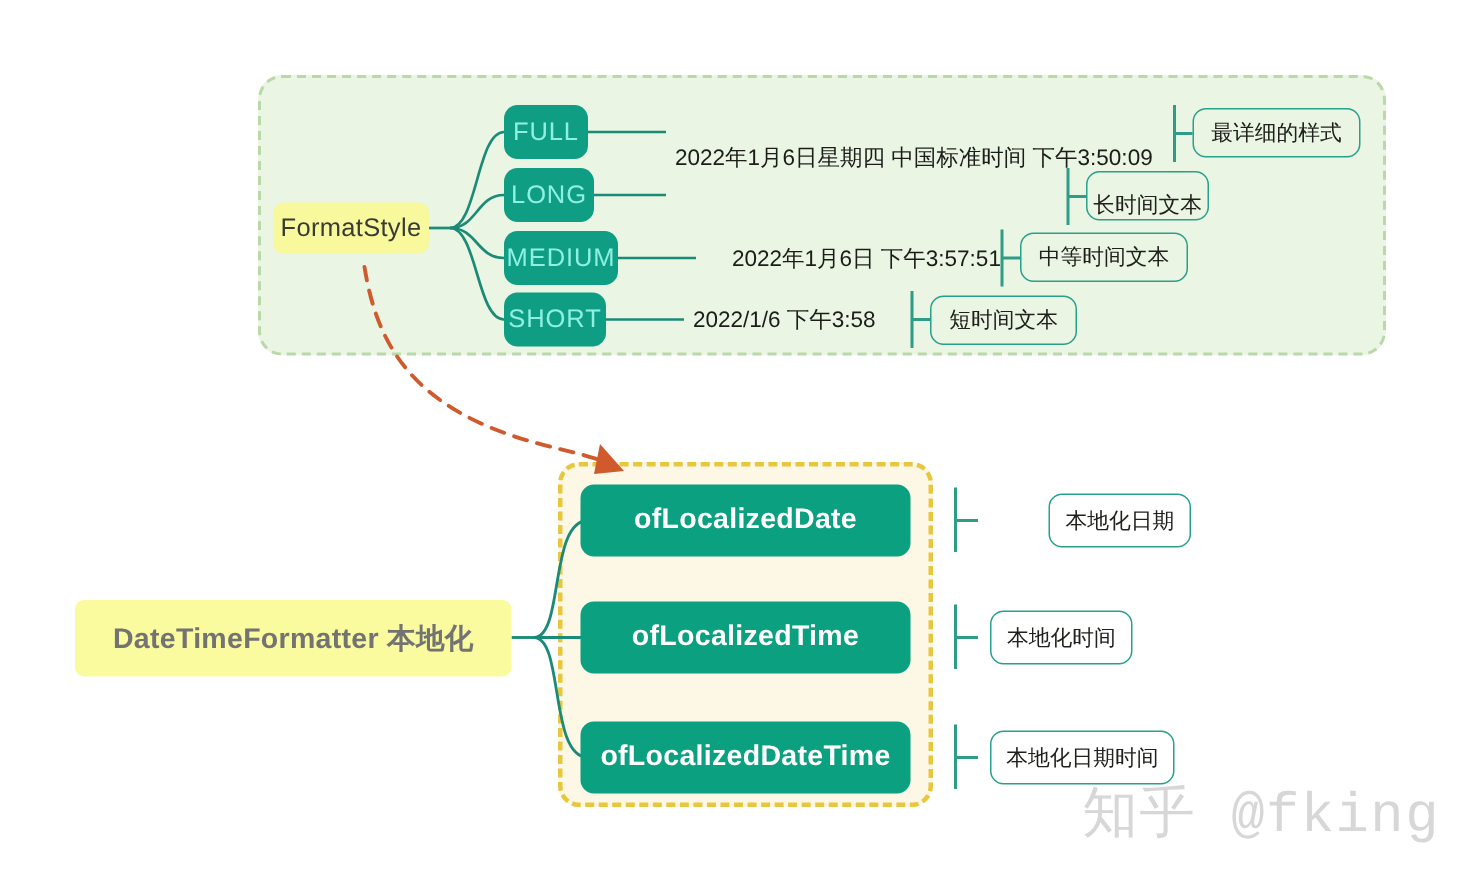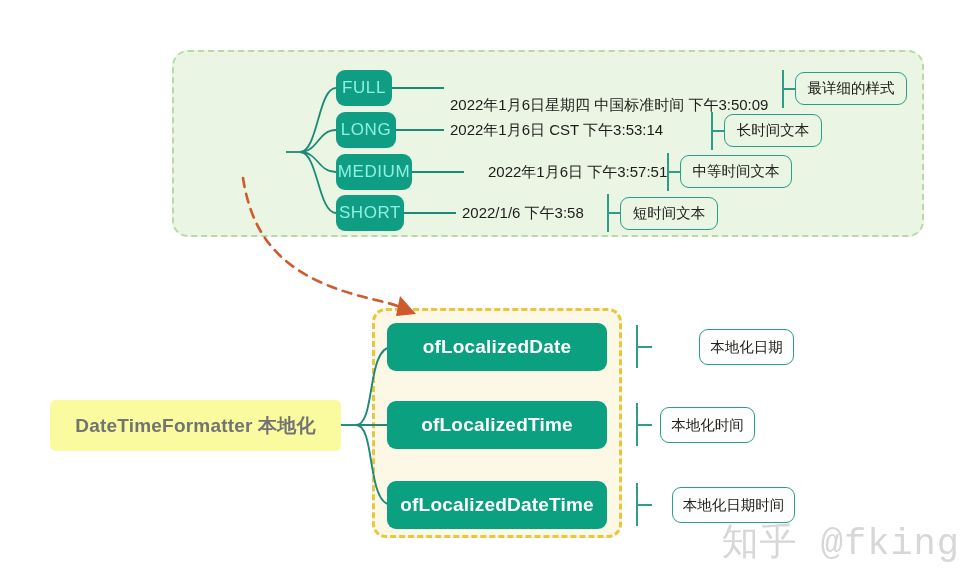--- a/index.html
+++ b/index.html
@@ -162,43 +162,45 @@
       <path d="M637 403 L637 446 M637 425 L652 425"></path>
       <path d="M637 483 L637 526 M637 505 L652 505"></path>
     </g>
 
     <g fill="none">
       <path d="M243 178 C250 222 268 258 320 282 C360 300 390 300 412 312" stroke="#cf5a2e" stroke-width="2.6" stroke-dasharray="9 7" stroke-linecap="round"></path>
       <path d="M400 296 L416 314 L396 316 Z" fill="#cf5a2e" stroke="none"></path>
     </g>
   </svg>
 
+  <div class="node node-yellow" style="left:182px; top:135px; width:104px; height:34px;">
+    <span>FormatStyle</span>
+  </div>
 
   <div class="node node-teal" style="left:336px; top:70px; width:56px; height:36px;">
     <span>FULL</span>
   </div>
   <div class="node node-teal" style="left:336px; top:112px; width:60px; height:36px;">
     <span>LONG</span>
   </div>
   <div class="node node-teal" style="left:336px; top:154px; width:76px; height:36px;">
     <span>MEDIUM</span>
   </div>
   <div class="node node-teal" style="left:336px; top:195px; width:68px; height:36px;">
     <span>SHORT</span>
   </div>
 
   <div class="plain-text" style="left:450px; top:79px;margin-top:17px;">2022年1月6日星期四 中国标准时间 下午3:50:09</div>
-  <div class="plain-text" style="left:450px; top:121px;">2022年1月6日 CST 下午3:53:14</div>
   <div class="plain-text" style="left:470px; top:163px;margin-left:18px;">2022年1月6日 下午3:57:51</div>
   <div class="plain-text" style="left:462px; top:204px;">2022/1/6 下午3:58</div>
 
   <div class="node node-outline" style="left:795px; top:72px; width:112px; height:33px;">
     <span>最详细的样式</span>
   </div>
-  <div class="node node-outline" style="left:724px; top:114px; width:98px; height:33px;">
+  <div class="node node-outline" style="left:724px; top:114px; width:82px; height:33px;align-items:flex-end;">
     <span>长时间文本</span>
   </div>
   <div class="node node-outline" style="left:680px; top:155px; width:112px; height:33px;">
     <span>中等时间文本</span>
   </div>
   <div class="node node-outline" style="left:620px; top:197px; width:98px; height:33px;">
     <span>短时间文本</span>
   </div>
 
   <div class="node node-yellow-big" style="left:50px; top:400px; width:291px; height:51px;">
@@ -214,19 +216,19 @@
   <div class="node node-teal-big" style="left:387px; top:481px; width:220px; height:48px;">
     <span>ofLocalizedDateTime</span>
   </div>
 
   <div class="node node-outline" style="left:699px; top:329px; width:95px; height:36px;">
     <span>本地化日期</span>
   </div>
   <div class="node node-outline" style="left:660px; top:407px; width:95px; height:36px;">
     <span>本地化时间</span>
   </div>
-  <div class="node node-outline" style="left:660px; top:487px; width:123px; height:36px;margin-left:12px;">
+  <div class="node node-outline" style="left:660px; top:487px; width:123px; height:36px;">
     <span>本地化日期时间</span>
   </div>
 
   <div class="watermark">知乎 @fking</div>
 
 </div>
 
 </body></html>

